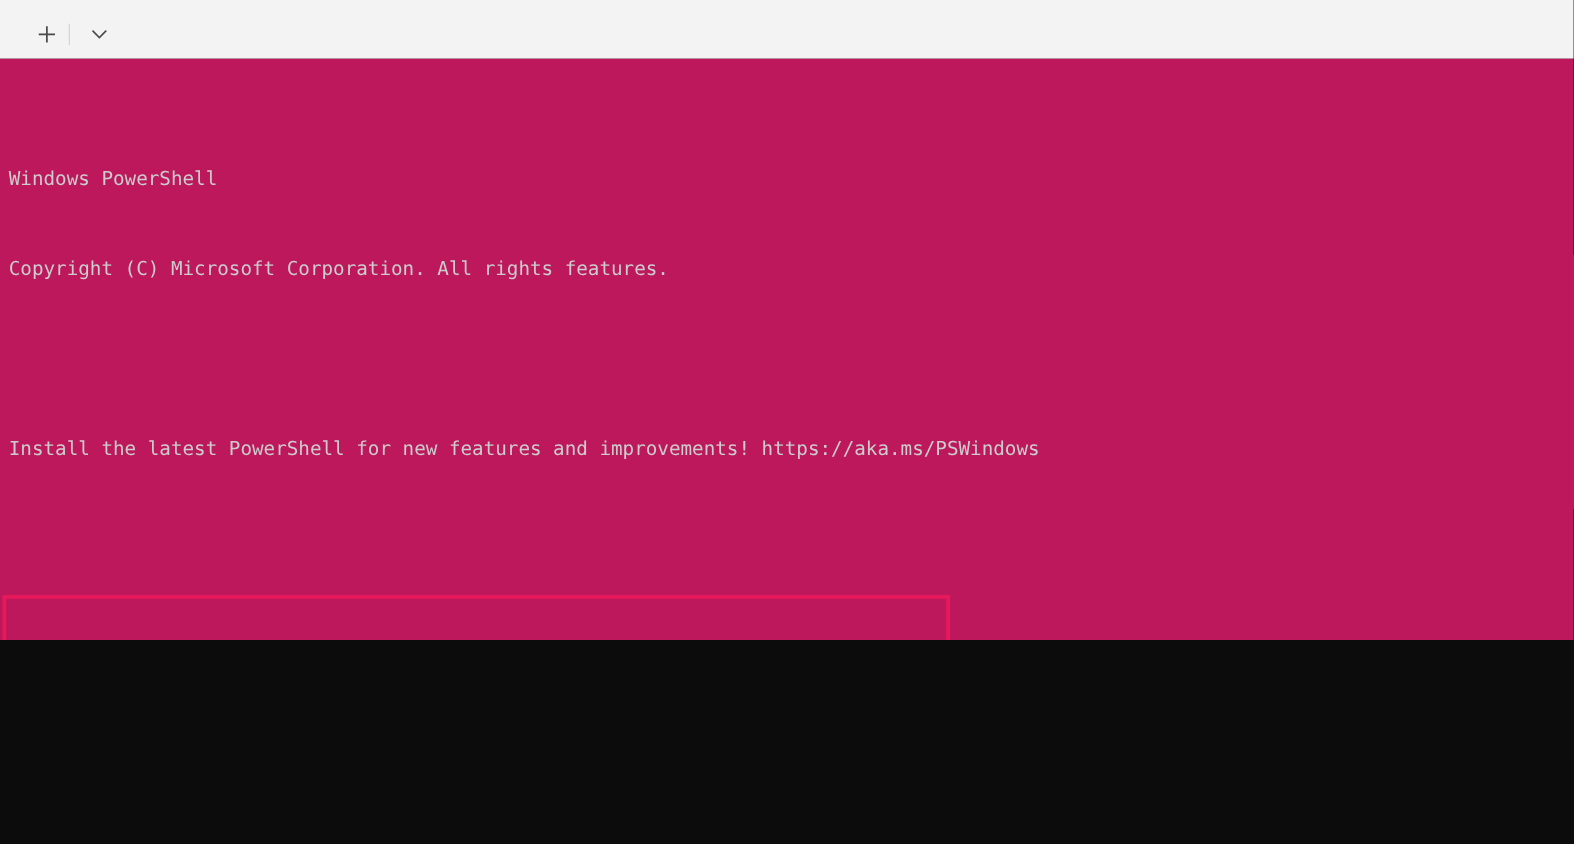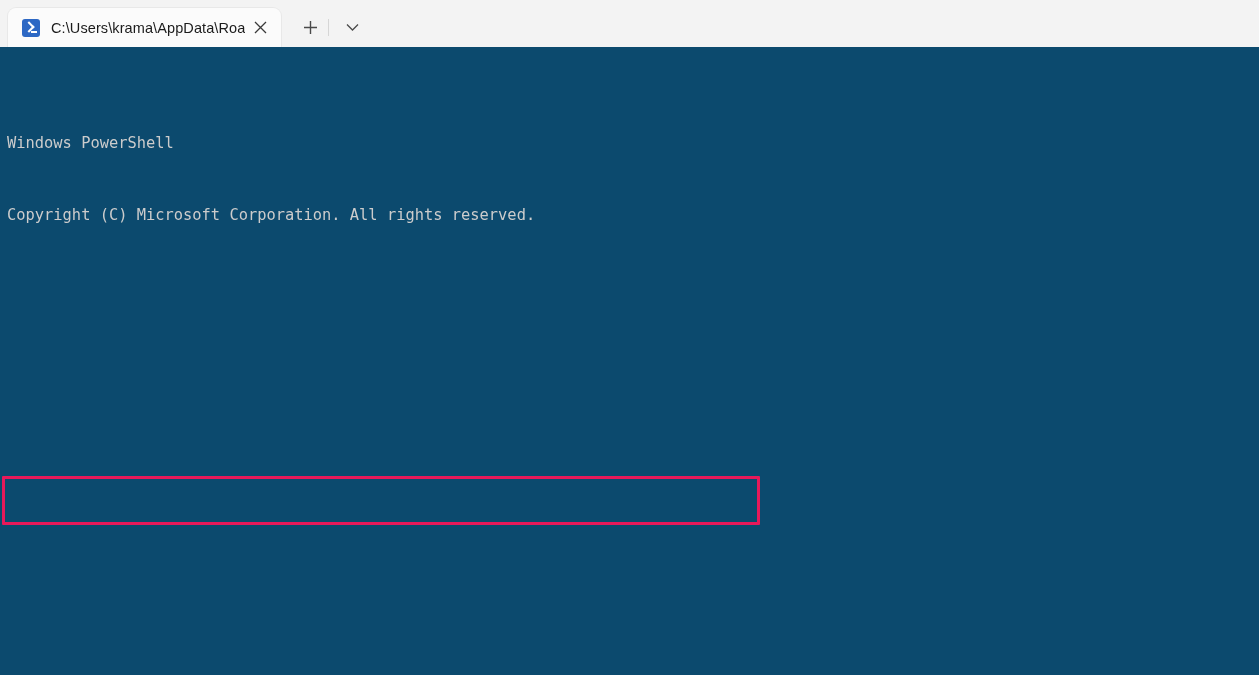--- a/index.html
+++ b/index.html
@@ -100,22 +100,22 @@
     top: 11px;
     height: 17px;
     width: 1px;
     background: #d6d6d6;
   }
 
   
   .terminal {
     position: relative;
     width: 1259px;
-    height: 628px;
-    background: #0c4a6e;
+    height: 465px;
+    background: #be185d;
     padding: 12px 0 0 7px;
     font-family: "DejaVu Sans Mono", "Liberation Mono", monospace;
     font-size: 15.4px;
     line-height: 24px;
     color: #cccccc;
     white-space: pre;
     overflow: hidden;
     letter-spacing: 0px;
   }
   .line { height: 24px; white-space: pre; }
@@ -129,49 +129,41 @@
     border: 3px solid #e8195a;
     pointer-events: none;
     border-radius: 1px;
   }
 </style>
 </head>
 <body>
 
 <div class="tabstrip">
 
-  <div class="tab">
-    <span class="tab-icon"></span>
-    <span class="tab-title">C:\Users\krama\AppData\Roa</span>
-    <span class="tab-close">
-      <svg width="13" height="13" viewBox="0 0 13 13" aria-hidden="true">
-        <path d="M1 1 L12 12 M12 1 L1 12" stroke="#3a3a3a" stroke-width="1.3" fill="none"></path>
-      </svg>
-    </span>
-  </div>
 
   <div class="newtab">
     <svg width="15" height="15" viewBox="0 0 15 15" aria-hidden="true">
       <path d="M7.5 1 L7.5 14 M1 7.5 L14 7.5" stroke="#4a4a4a" stroke-width="1.4" fill="none"></path>
     </svg>
   </div>
 
   <div class="dropdown">
     <svg width="13" height="9" viewBox="0 0 13 9" aria-hidden="true">
       <path d="M1 1.5 L6.5 7 L12 1.5" stroke="#4a4a4a" stroke-width="1.3" fill="none"></path>
     </svg>
   </div>
 
 </div>
 
 <div class="terminal">
 
   <div class="line">Windows PowerShell</div>
-  <div class="line">Copyright (C) Microsoft Corporation. All rights reserved.</div>
+  <div class="line">Copyright (C) Microsoft Corporation. All rights features.</div>
   <div class="line blank">&nbsp;</div>
+  <div class="line">Install the latest PowerShell for new features and improvements! https://aka.ms/PSWindows</div>
   <div class="line blank">&nbsp;</div>
 
 
   <div class="line blank">&nbsp;</div>
 
   
   
   
 
   

